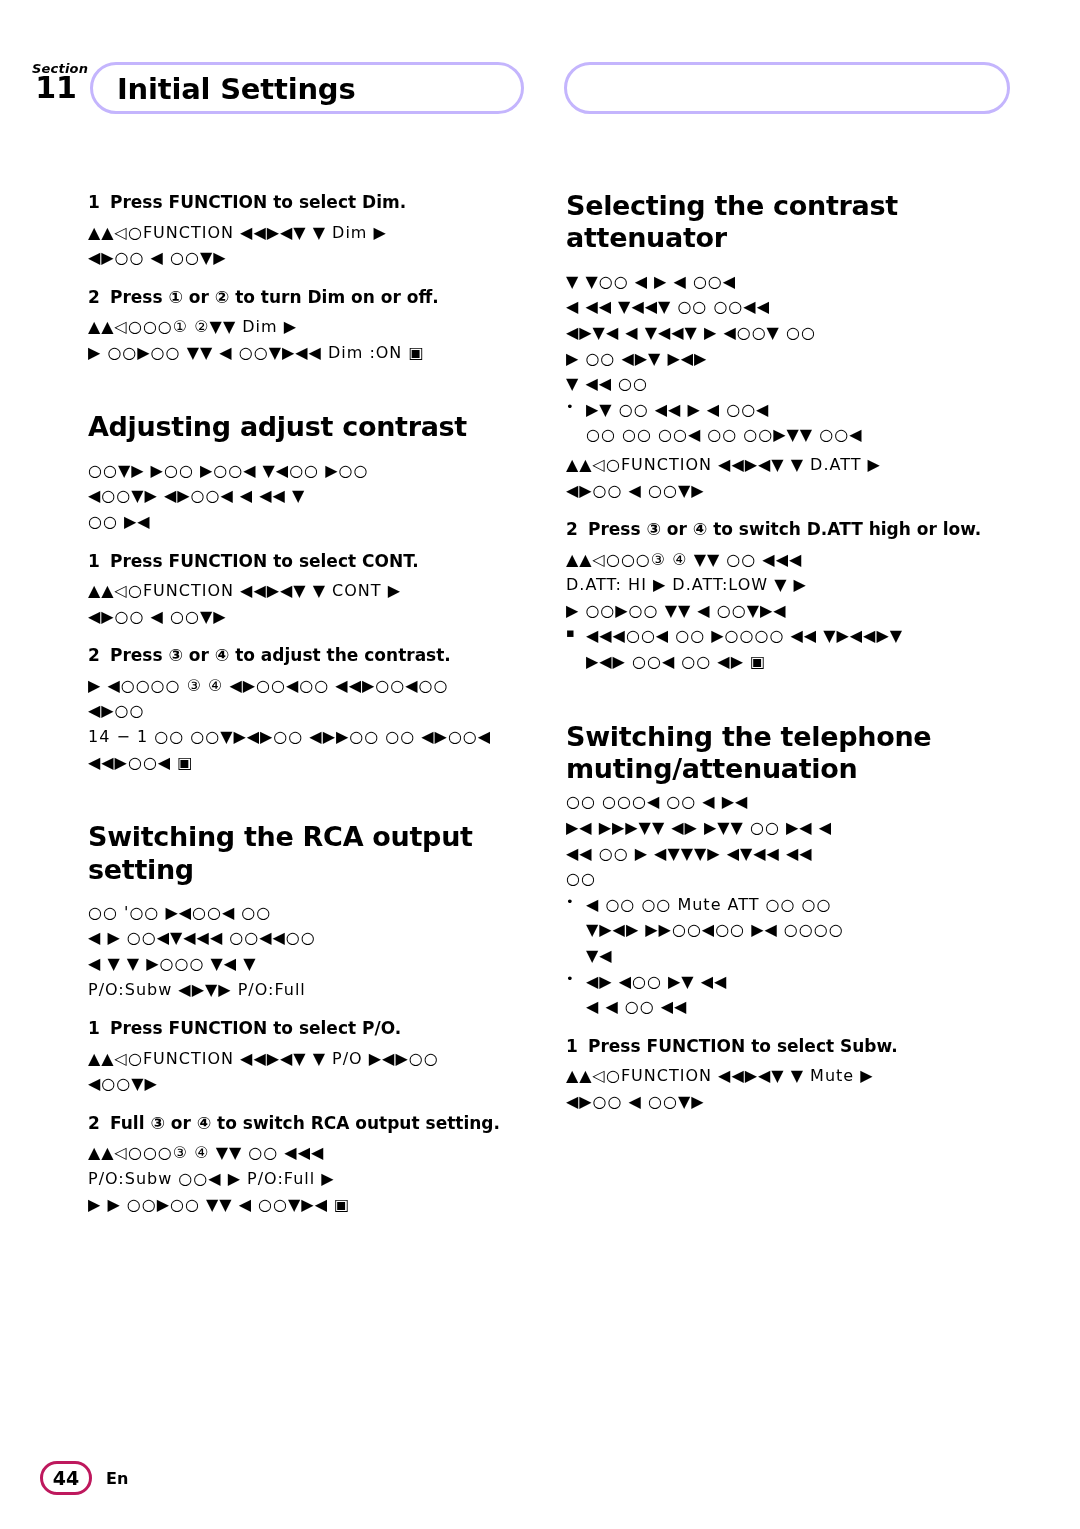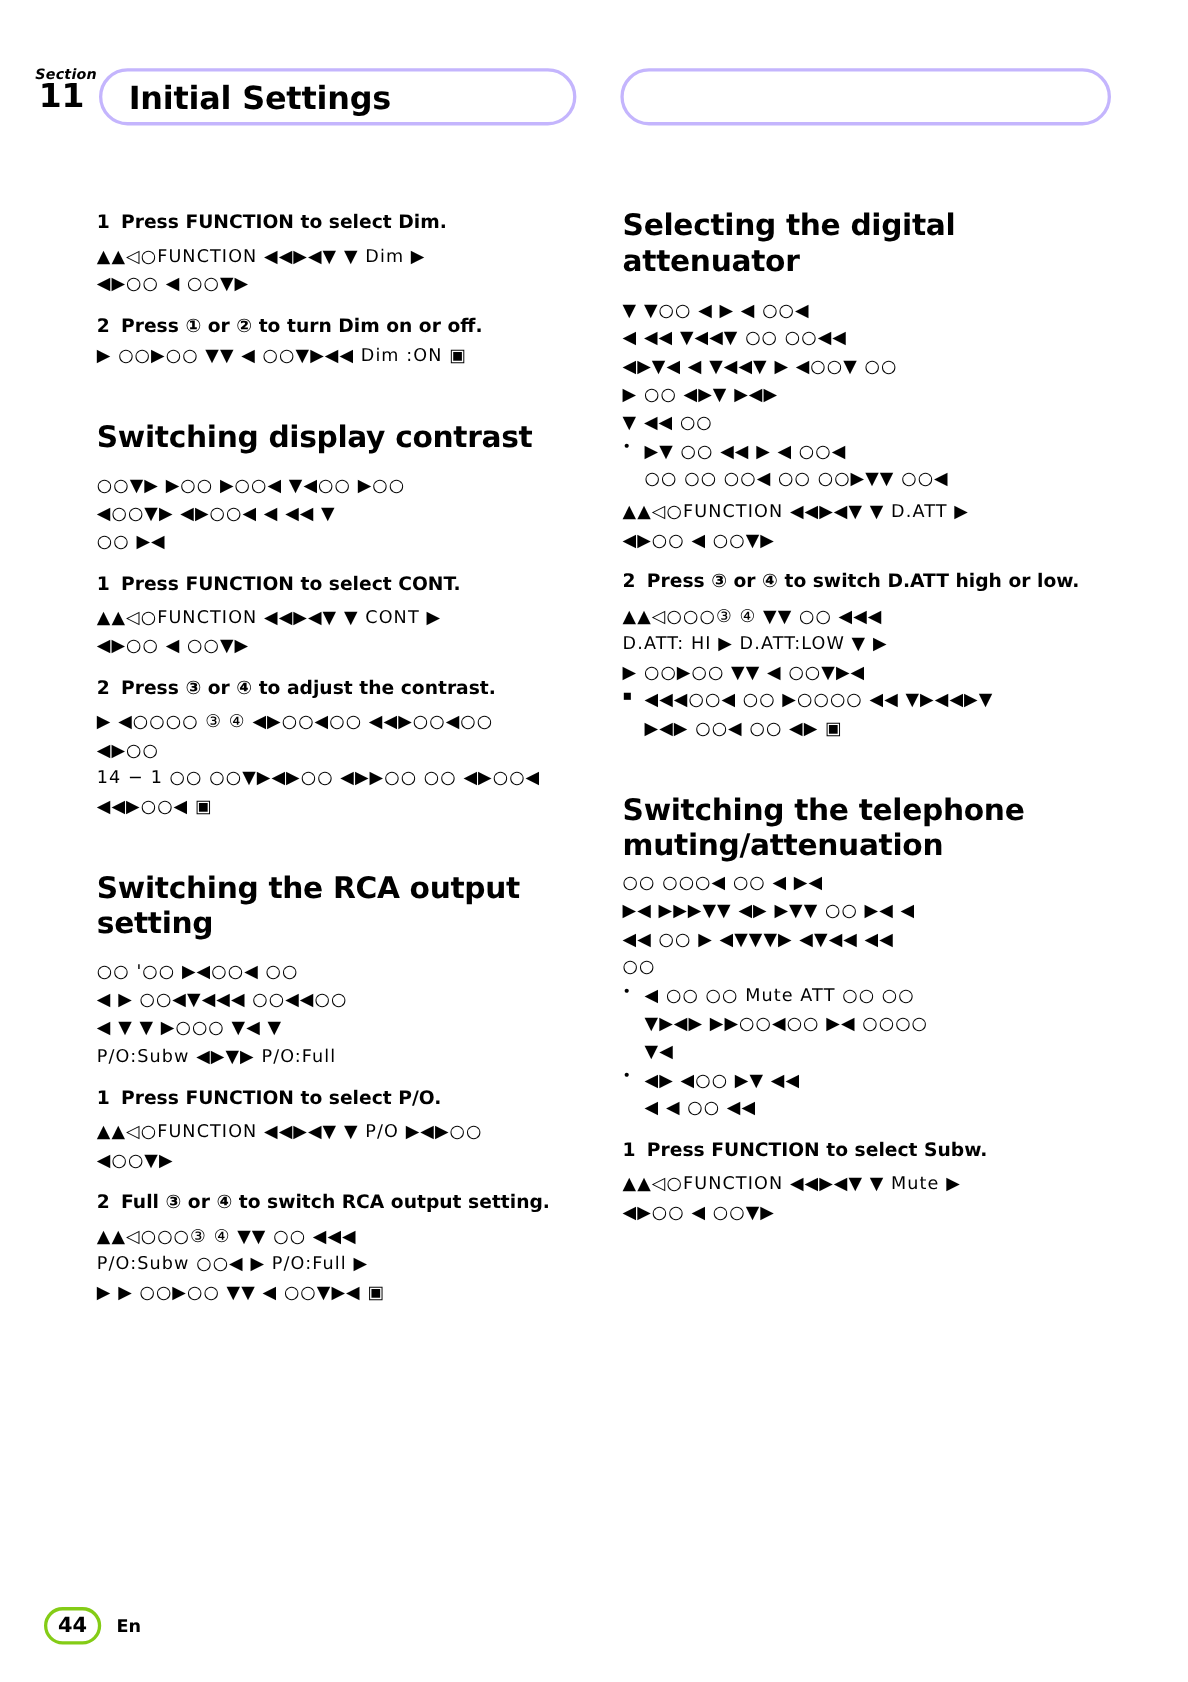--- a/index.html
+++ b/index.html
@@ -131,21 +131,21 @@
   .footer {
     position: absolute;
     left: 40px;
     bottom: 34px;
     display: flex;
     align-items: center;
   }
   .pagebox {
     width: 52px;
     height: 34px;
-    border: 3px solid #84cc16;
+    border: 3px solid #be185d;
     border-radius: 17px;
     box-sizing: border-box;
     font-size: 19px;
     font-weight: bold;
     text-align: center;
     line-height: 28px;
   }
   .lang {
     margin-left: 14px;
     font-size: 16px;
@@ -170,24 +170,25 @@
 
     <div class="step">
       <span class="num">1</span><span>Press FUNCTION to select Dim.</span>
     </div>
     <div class="glyphline blk-tight">▲▲◁○FUNCTION ◀◀▶◀▼ ▼       Dim ▶</div>
     <div class="glyphline">◀▶○○ ◀ ○○▼▶</div>
 
     <div class="step blk">
       <span class="num">2</span><span>Press ① or ② to turn Dim on or off.</span>
     </div>
+    <div class="glyphline blk-tight">▲▲◁○○○① ②▼▼     Dim  ▶</div>
     <div class="glyphline">▶ ○○▶○○ ▼▼ ◀ ○○▼▶◀◀      Dim :ON ▣</div>
 
     <div class="gap-lg"></div>
-    <h2 class="heading">Switching display contrast</h2>
+    <h2 class="heading">Adjusting adjust contrast</h2>
 
     <div class="glyphline blk">○○▼▶ ▶○○ ▶○○◀ ▼◀○○ ▶○○</div>
     <div class="glyphline">◀○○▼▶ ◀▶○○◀ ◀ ◀◀ ▼</div>
     <div class="glyphline">○○ ▶◀</div>
 
     <div class="step blk">
       <span class="num">1</span><span>Press FUNCTION to select CONT.</span>
     </div>
     <div class="glyphline blk-tight">▲▲◁○FUNCTION ◀◀▶◀▼ ▼     CONT ▶</div>
     <div class="glyphline">◀▶○○ ◀ ○○▼▶</div>
@@ -217,21 +218,21 @@
     <div class="step blk">
       <span class="num">2</span><span>Full ③ or ④ to switch RCA output setting.</span>
     </div>
     <div class="glyphline blk-tight">▲▲◁○○○③   ④ ▼▼ ○○ ◀◀◀</div>
     <div class="glyphline">P/O:Subw ○○◀ ▶       P/O:Full ▶</div>
     <div class="glyphline">▶ ▶ ○○▶○○ ▼▼ ◀ ○○▼▶◀      ▣</div>
   </div>
 
   <div class="col col-right">
 
-    <h2 class="heading">Selecting the digital attenuator</h2>
+    <h2 class="heading">Selecting the contrast attenuator</h2>
 
     <div class="glyphline blk">▼ ▼○○ ◀ ▶  ◀ ○○◀</div>
     <div class="glyphline">◀ ◀◀ ▼◀◀▼ ○○  ○○◀◀</div>
     <div class="glyphline">◀▶▼◀ ◀ ▼◀◀▼  ▶ ◀○○▼  ○○</div>
     <div class="glyphline">▶ ○○ ◀▶▼ ▶◀▶</div>
     <div class="glyphline">▼  ◀◀ ○○</div>
 
     <div class="bullet-row">
       <span class="bchar">•</span>
       <span class="btext">▶▼ ○○ ◀◀ ▶ ◀  ○○◀</span>

